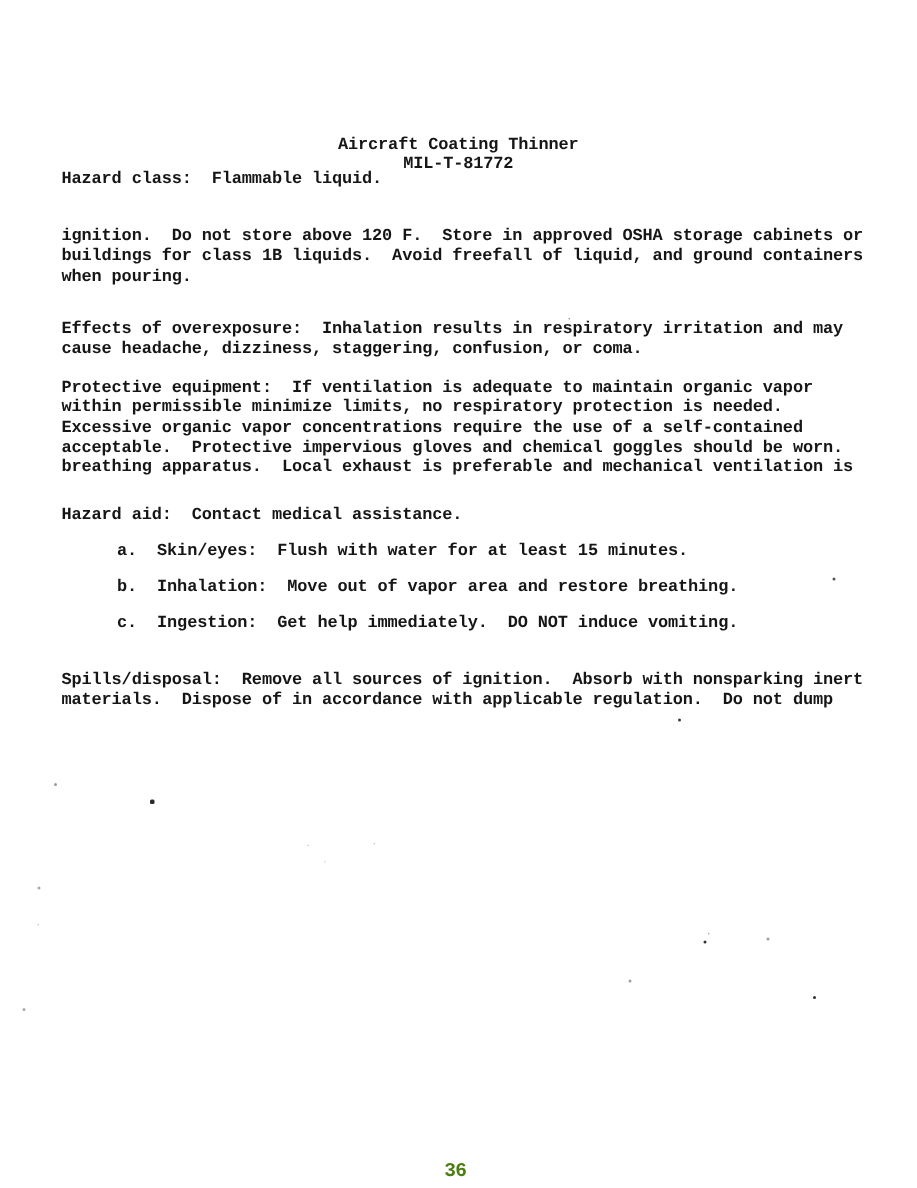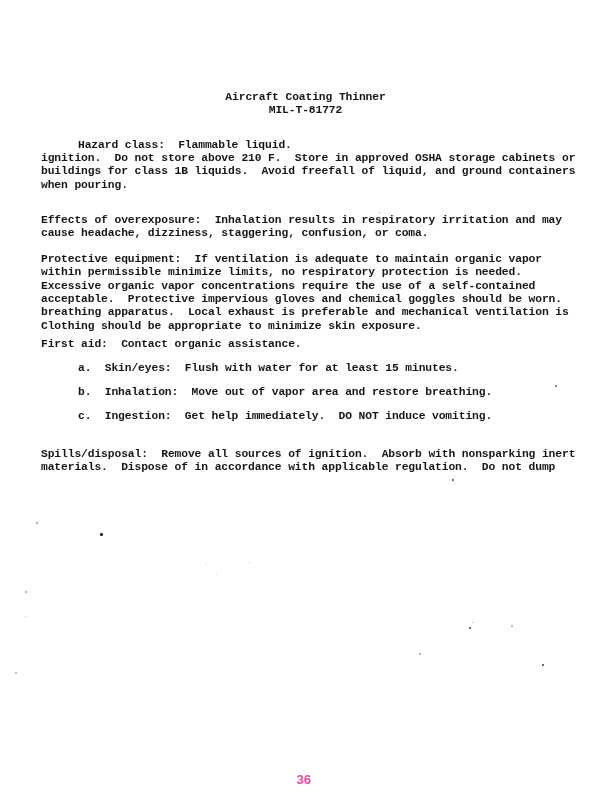--- a/index.html
+++ b/index.html
@@ -37,63 +37,62 @@
   }
   .list-item {
     left: 78px;
   }
   .page-number {
     left: 0;
     width: 607px;
     text-align: center;
     font-size: 13px;
     letter-spacing: -0.5px;
-    color: #ec4899;
+    color: #4d7c0f;
   }
   .speck {
     position: absolute;
     border-radius: 50%;
   }
 </style>
 </head>
 <body>
 
 <div class="page">
 
   <div class="block title-block" style="top:91px;">
     <div class="ln">Aircraft Coating Thinner</div>
     <div class="ln">MIL-T-81772</div>
   </div>
 
-  <div class="block body-block" style="top:139px;margin-left:37px;">
+  <div class="block body-block" style="top:114px;">
     <div class="ln">Hazard class:  Flammable liquid.</div>
   </div>
 
   <div class="block body-block" style="top:152px;">
-    <div class="ln">ignition.  Do not store above 210 F.  Store in approved OSHA storage cabinets or</div>
+    <div class="ln">ignition.  Do not store above 120 F.  Store in approved OSHA storage cabinets or</div>
     <div class="ln">buildings for class 1B liquids.  Avoid freefall of liquid, and ground containers</div>
     <div class="ln">when pouring.</div>
   </div>
 
   <div class="block body-block" style="top:214px;">
     <div class="ln">Effects of overexposure:  Inhalation results in respiratory irritation and may</div>
     <div class="ln">cause headache, dizziness, staggering, confusion, or coma.</div>
   </div>
 
   <div class="block body-block" style="top:253px;">
     <div class="ln">Protective equipment:  If ventilation is adequate to maintain organic vapor</div>
     <div class="ln">within permissible minimize limits, no respiratory protection is needed.</div>
     <div class="ln">Excessive organic vapor concentrations require the use of a self-contained</div>
     <div class="ln">acceptable.  Protective impervious gloves and chemical goggles should be worn.</div>
     <div class="ln">breathing apparatus.  Local exhaust is preferable and mechanical ventilation is</div>
-    <div class="ln">Clothing should be appropriate to minimize skin exposure.</div>
   </div>
 
   <div class="block body-block" style="top:338px;">
-    <div class="ln">First aid:  Contact organic assistance.</div>
+    <div class="ln">Hazard aid:  Contact medical assistance.</div>
   </div>
 
   <div class="block list-item" style="top:362px;">
     <div class="ln">a.  Skin/eyes:  Flush with water for at least 15 minutes.</div>
   </div>
   <div class="block list-item" style="top:386px;">
     <div class="ln">b.  Inhalation:  Move out of vapor area and restore breathing.</div>
   </div>
   <div class="block list-item" style="top:410px;">
     <div class="ln">c.  Ingestion:  Get help immediately.  DO NOT induce vomiting.</div>

